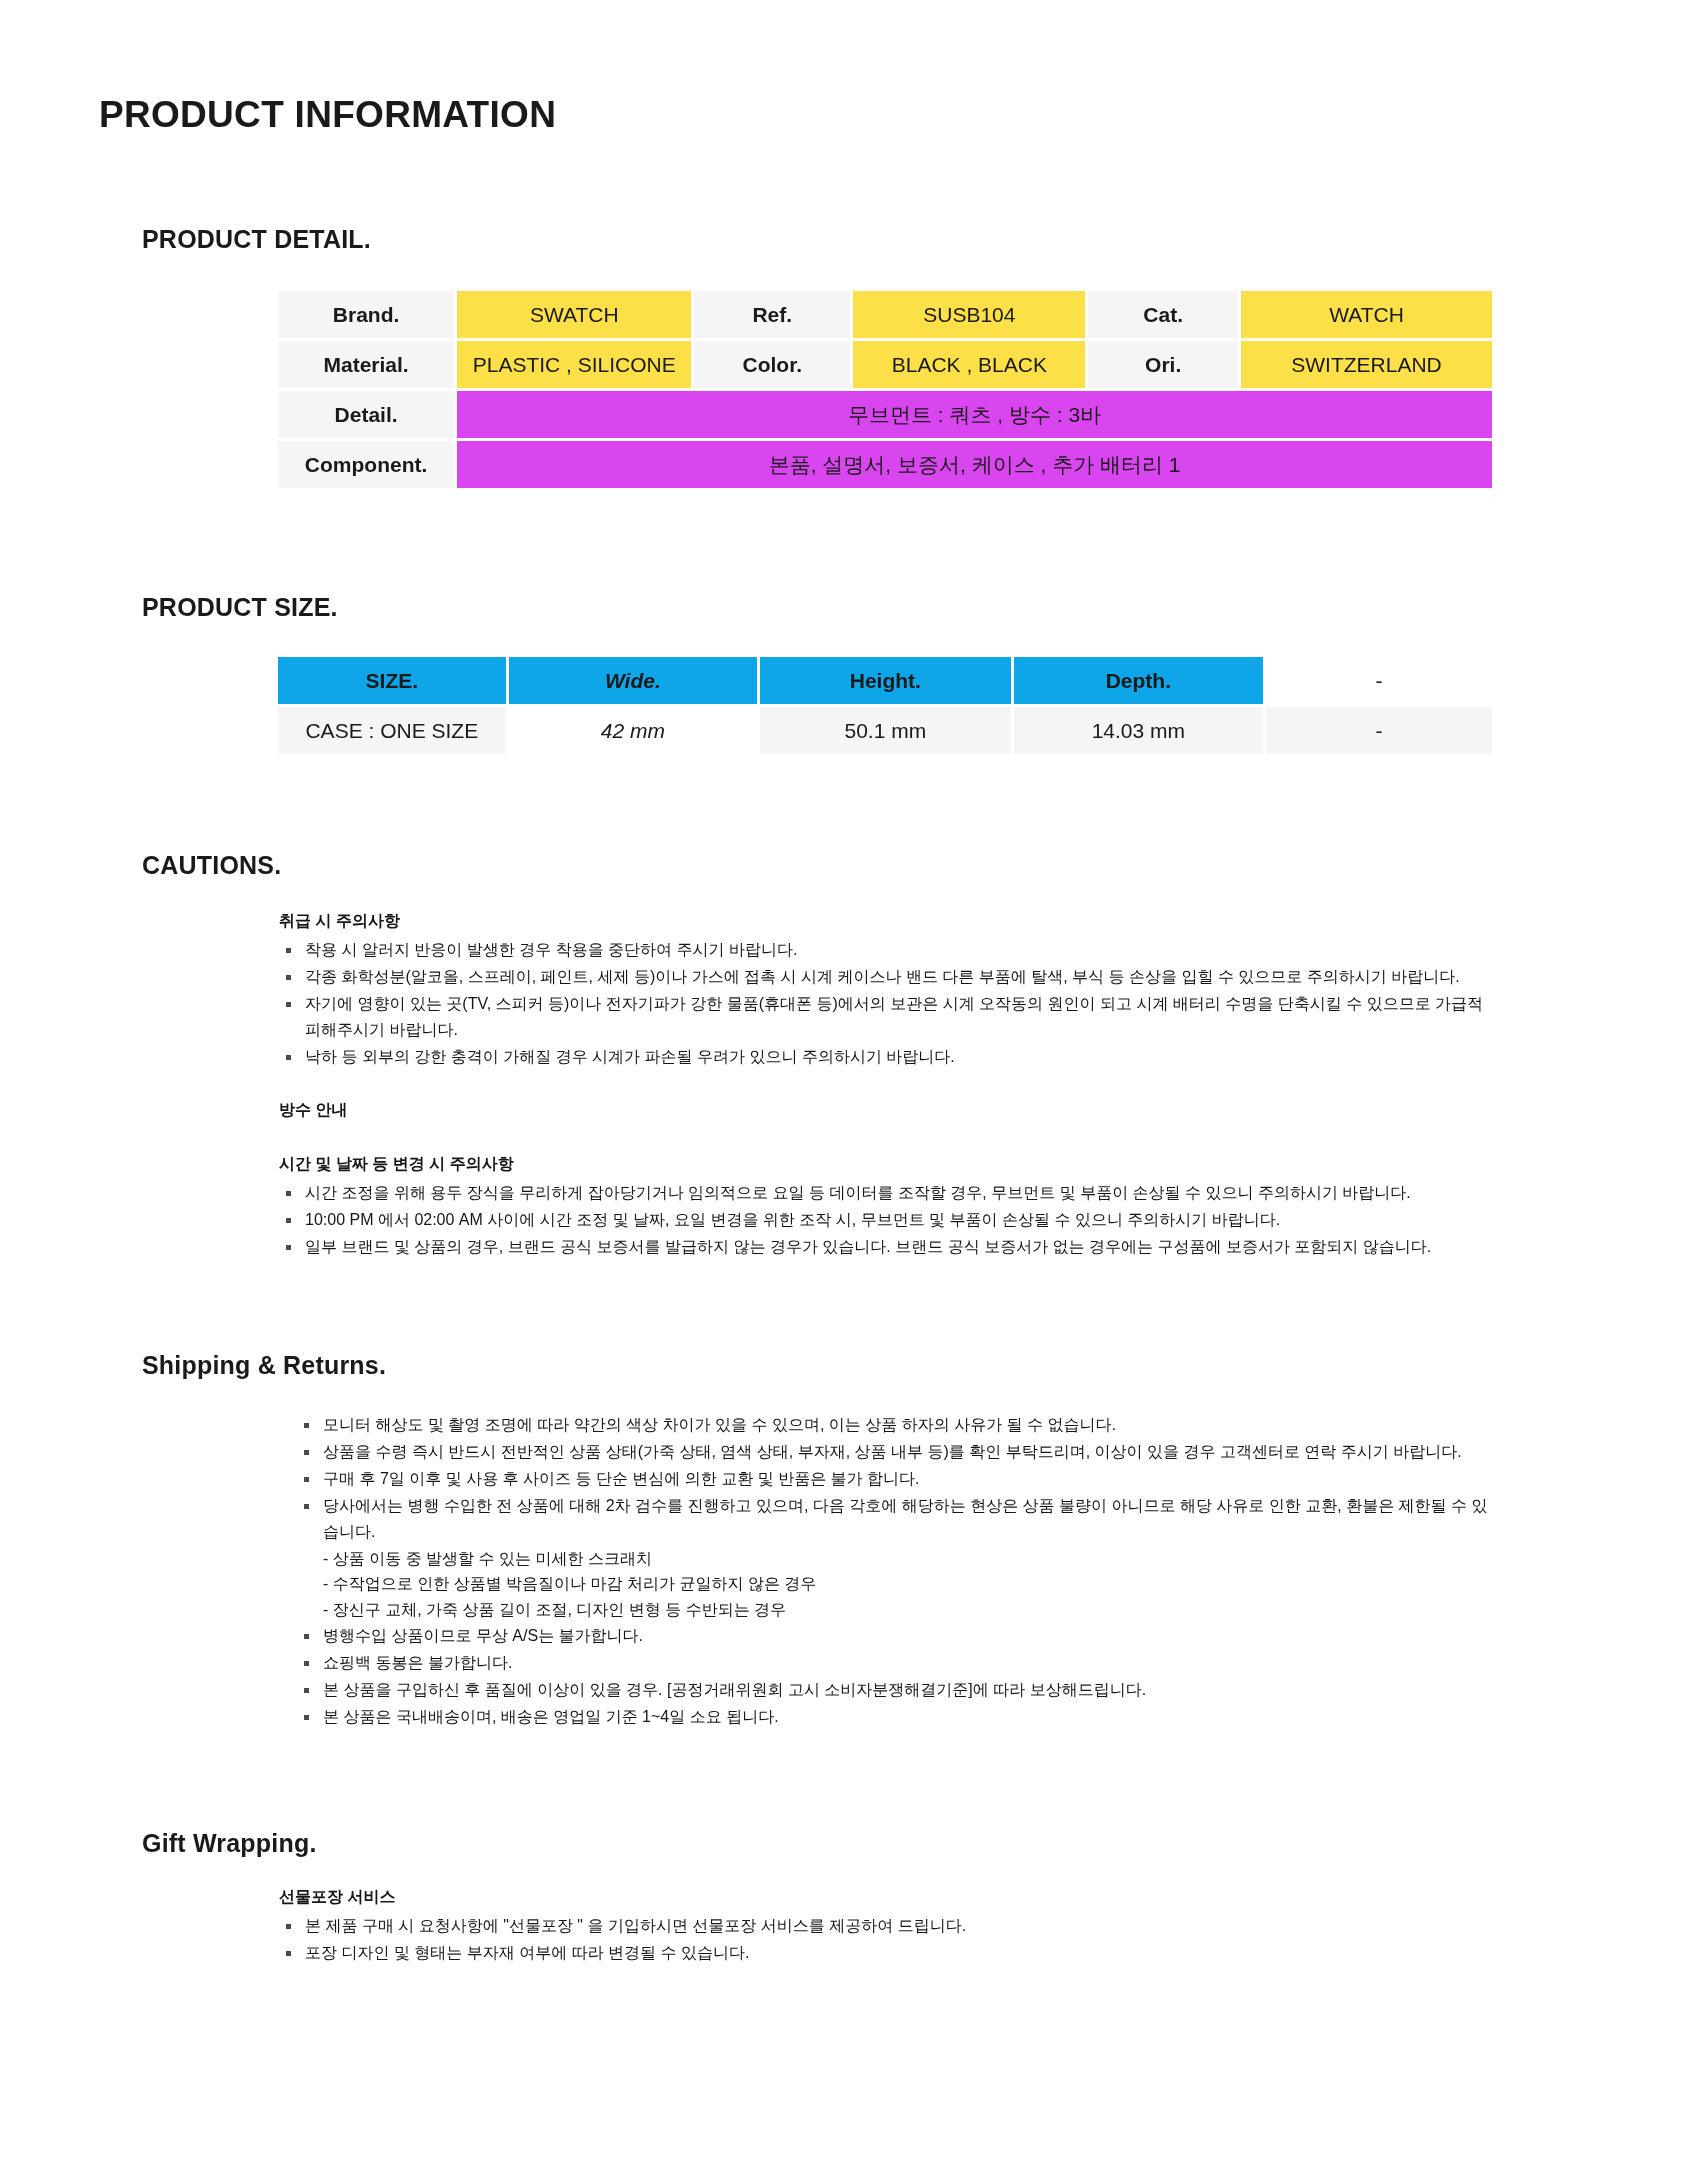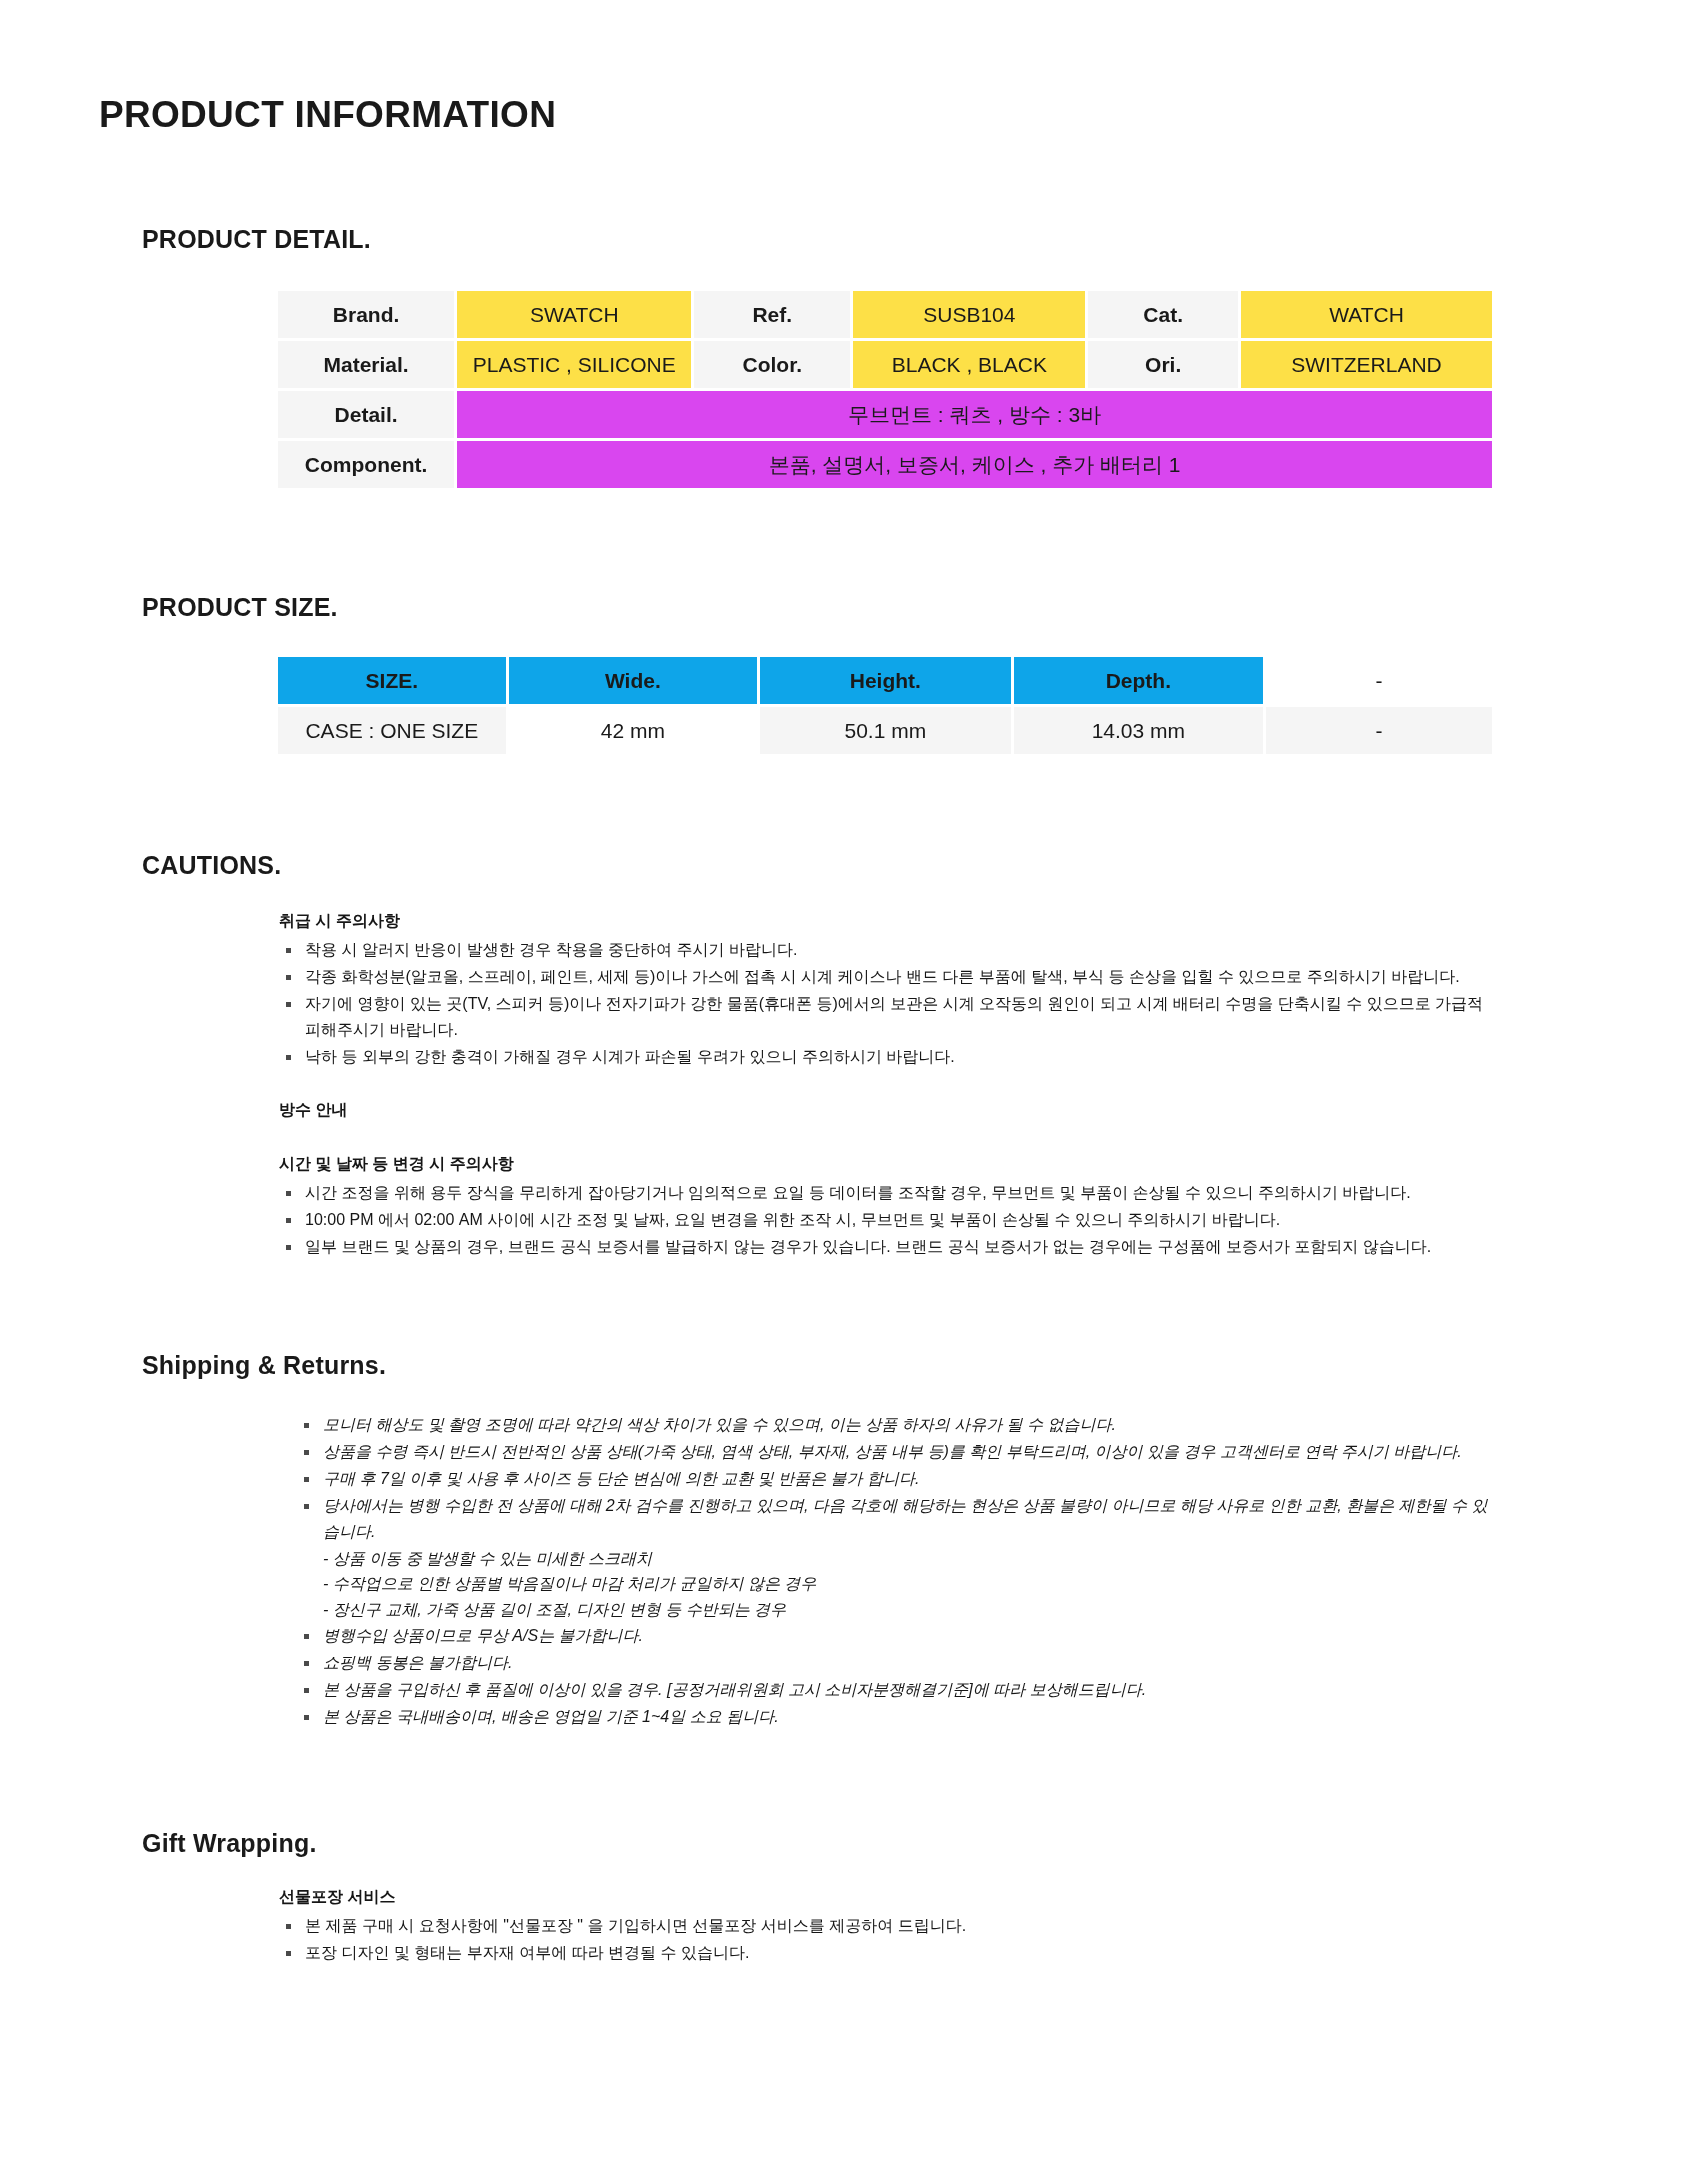--- a/index.html
+++ b/index.html
@@ -81,21 +81,21 @@
     text-align: center;
     padding: 0 6px;
   }
   .size-head {
     background: #0ea5e9;
     font-weight: bold;
   }
   .size-cell { background: #f5f5f5; }
   .size-cell-white { background: #ffffff; }
   .col-a { width: 238px; }
-  .col-b { width: 262px; }
+  .col-b { width: 262px; font-style: italic; }
   .col-c { width: 262px; }
   .col-d { width: 262px; }
   .col-e { width: 243px; }
 
   
   .block {
     margin-left: 180px;
     margin-top: 28px;
     font-size: 16px;
     line-height: 1.62;
@@ -122,21 +122,21 @@
     top: 11px;
     width: 5px;
     height: 5px;
     background: #4a4a4a;
   }
   .sub-line {
     padding-left: 26px;
     margin: 0;
   }
 
-  .ship-block { margin-left: 198px; margin-top: 32px; font-style: italic; }
+  .ship-block { margin-left: 198px; margin-top: 32px; }
   .gift-block { margin-left: 180px; margin-top: 26px; }
 </style>
 </head>
 <body>
 
 <div class="page">
 
   <h1 class="main-title">PRODUCT INFORMATION</h1>
 
   <h2 class="section-title sec-detail">PRODUCT DETAIL.</h2>

